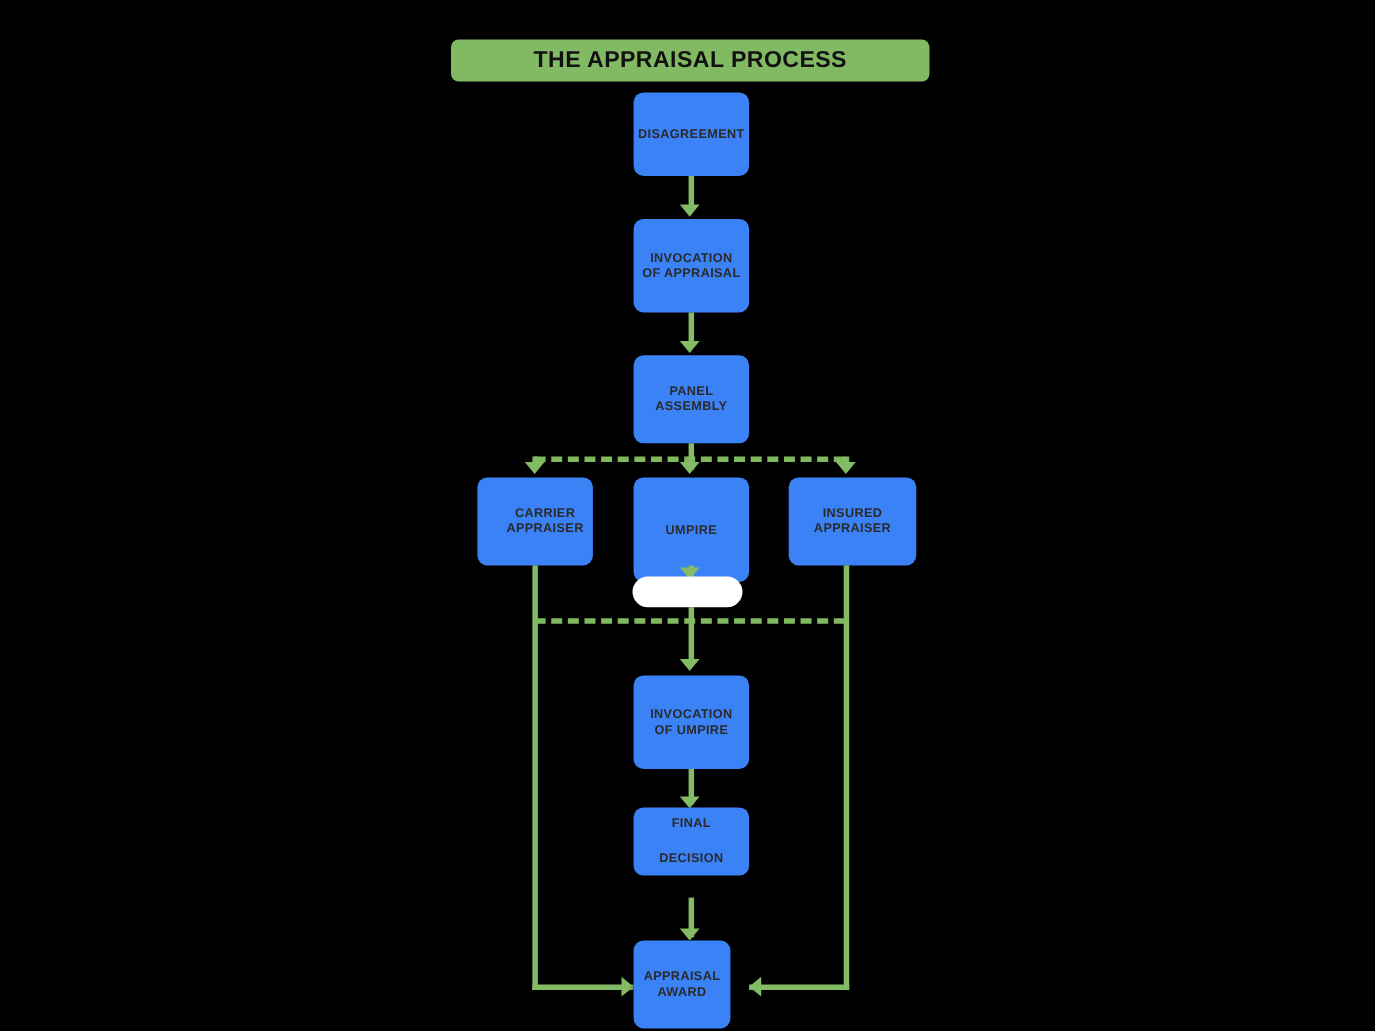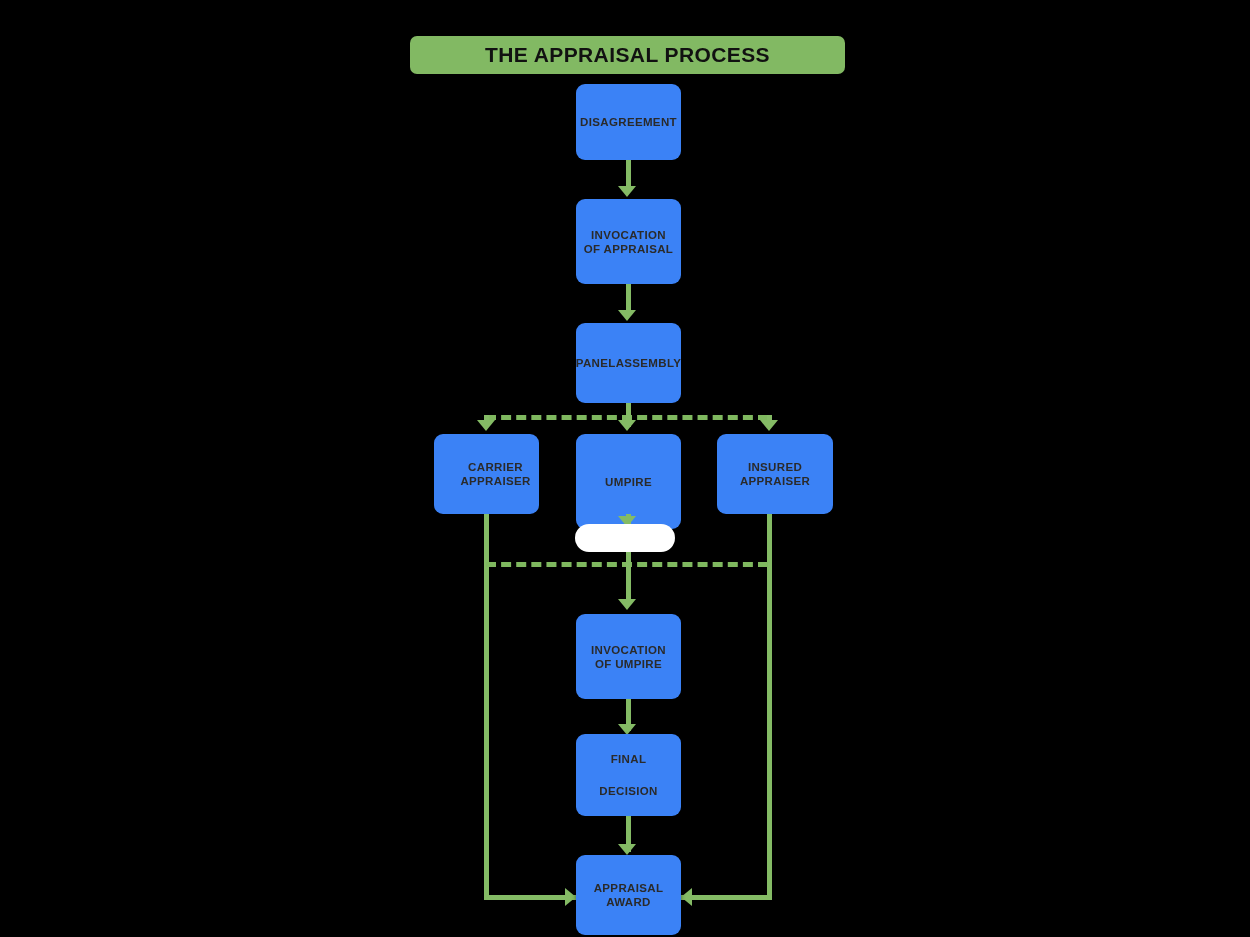--- a/index.html
+++ b/index.html
@@ -75,21 +75,21 @@
   <div class="arrow-down" style="left:618px;top:170px;"></div>
 
   <div class="node" style="left:576px;top:183px;width:105px;height:85px;flex-direction:column;">
     <span>INVOCATION</span>
     <span>OF APPRAISAL</span>
   </div>
 
   <div class="vline" style="left:626px;top:268px;height:32px;"></div>
   <div class="arrow-down" style="left:618px;top:294px;"></div>
 
-  <div class="node" style="left:576px;top:307px;width:105px;height:80px;flex-direction:row;">
+  <div class="node" style="left:576px;top:307px;width:105px;height:80px;flex-direction:column;">
     <span>PANEL</span>
     <span>ASSEMBLY</span>
   </div>
 
   <div class="vline" style="left:626px;top:387px;height:14px;"></div>
 
   <div class="hdash" style="left:486px;top:399px;width:282px;"></div>
 
   <div class="vline" style="left:484px;top:399px;height:12px;"></div>
   <div class="arrow-down" style="left:477px;top:404px;"></div>
@@ -129,34 +129,34 @@
   <div class="arrow-down" style="left:618px;top:583px;"></div>
 
   <div class="node" style="left:576px;top:598px;width:105px;height:85px;flex-direction:column;">
     <span>INVOCATION</span>
     <span>OF UMPIRE</span>
   </div>
 
   <div class="vline" style="left:626px;top:683px;height:32px;"></div>
   <div class="arrow-down" style="left:618px;top:708px;"></div>
 
-  <div class="node" style="left:576px;top:718px;width:105px;height:82px;flex-direction:column;gap:18px;">
+  <div class="node" style="left:576px;top:718px;width:105px;height:62px;flex-direction:column;gap:18px;">
     <span>FINAL</span>
     <span>DECISION</span>
   </div>
 
   <div class="vline" style="left:626px;top:800px;height:36px;"></div>
   <div class="arrow-down" style="left:618px;top:828px;"></div>
 
   <div class="hline" style="left:484px;top:879px;width:92px;"></div>
   <div class="arrow-right" style="left:565px;top:872px;"></div>
 
   <div class="hline" style="left:681px;top:879px;width:91px;"></div>
   <div class="arrow-left" style="left:681px;top:872px;"></div>
 
-  <div class="node" style="left:576px;top:839px;width:105px;height:80px;flex-direction:column;">
+  <div class="node" style="left:576px;top:839px;width:88px;height:80px;flex-direction:column;">
     <span>APPRAISAL</span>
     <span>AWARD</span>
   </div>
 
   <div class="footer-rule"></div>
 
 </div>
 
 </body></html>

